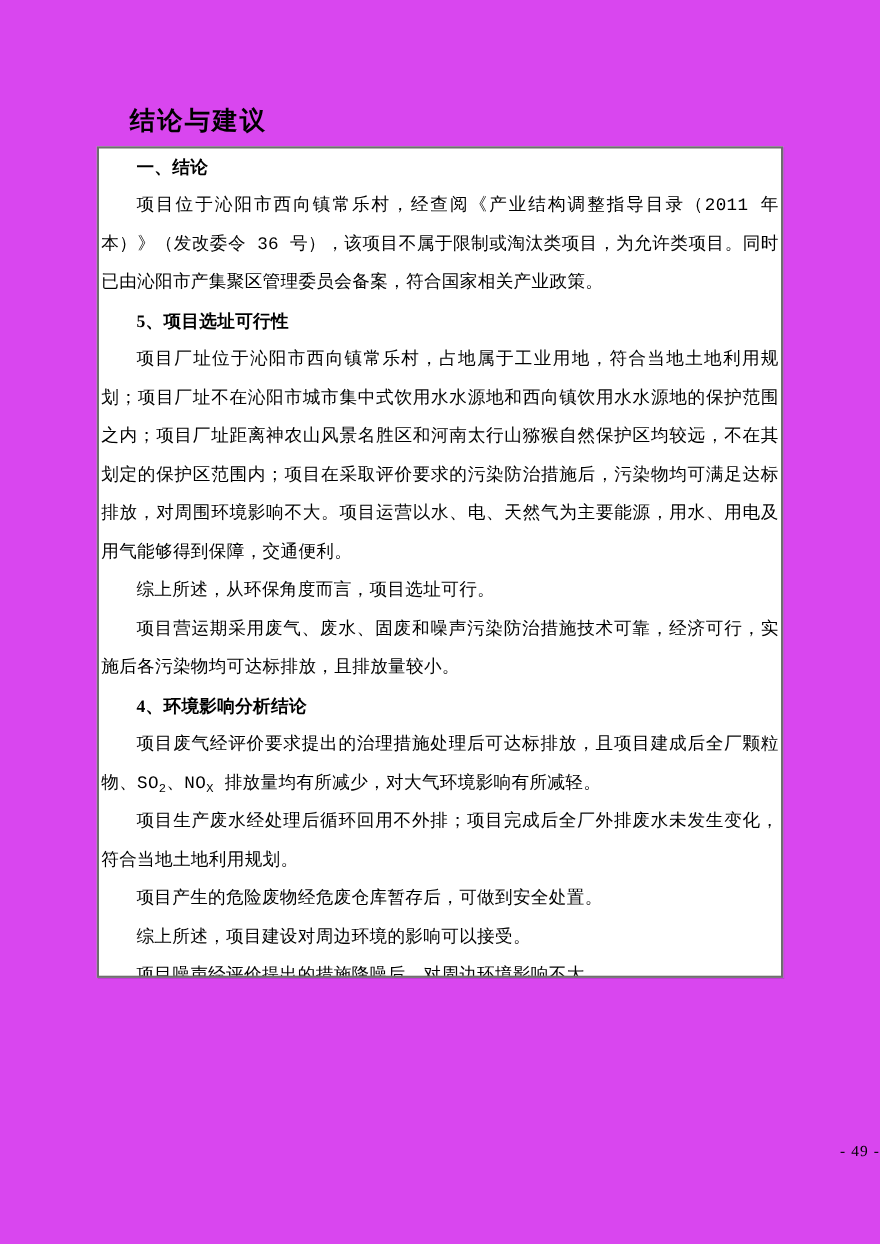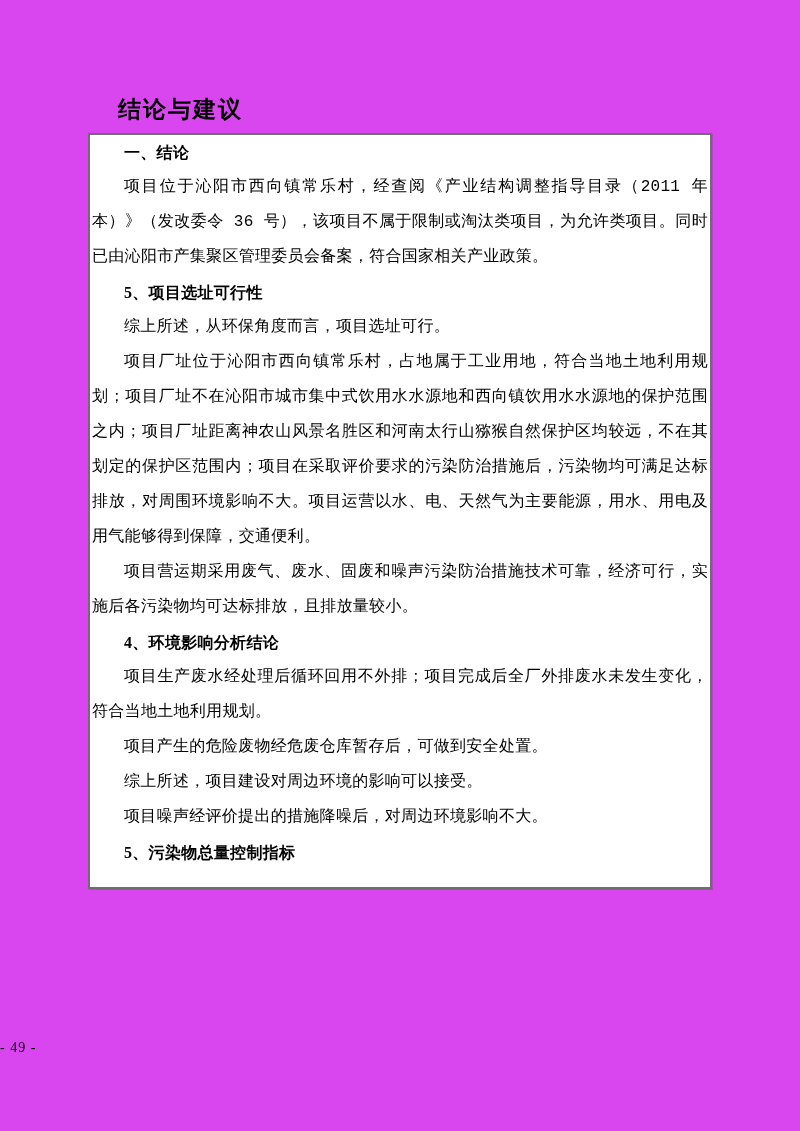--- a/index.html
+++ b/index.html
@@ -59,44 +59,45 @@
   }
   .para sub {
     font-size: 11px;
     line-height: 0;
   }
   .page-footer {
     position: absolute;
     left: 0;
     top: 1040px;
     width: 100%;
-    text-align: left;
+    text-align: right;
     font-size: 14px;
     letter-spacing: 1px;
   }
 </style>
 </head>
 <body>
 
 <div class="page">
 
   <h1 class="doc-title">结论与建议</h1>
 
   <div class="content-box">
 
     <div class="blk heading">一、结论</div>
     <p class="blk para">项目位于沁阳市西向镇常乐村，经查阅《产业结构调整指导目录（2011 年本）》（发改委令 36 号），该项目不属于限制或淘汰类项目，为允许类项目。同时已由沁阳市产集聚区管理委员会备案，符合国家相关产业政策。</p>
 
     <div class="blk heading">5、项目选址可行性</div>
+    <p class="blk para">项目厂址位于沁阳市西向镇常乐村，占地属于工业用地，符合当地土地利用规划；项目厂址不在沁阳市城市集中式饮用水水源地和西向镇饮用水水源地的保护范围之内；项目厂址距离神农山风景名胜区和河南太行山猕猴自然保护区均较远，不在其划定的保护区范围内；项目在采取评价要求的污染防治措施后，污染物均可满足达标排放，对周围环境影响不大。项目运营以水、电、天然气为主要能源，用水、用电及用气能够得到保障，交通便利。</p>
     <p class="blk para">综上所述，从环保角度而言，项目选址可行。</p>
-    <p class="blk para">项目厂址位于沁阳市西向镇常乐村，占地属于工业用地，符合当地土地利用规划；项目厂址不在沁阳市城市集中式饮用水水源地和西向镇饮用水水源地的保护范围之内；项目厂址距离神农山风景名胜区和河南太行山猕猴自然保护区均较远，不在其划定的保护区范围内；项目在采取评价要求的污染防治措施后，污染物均可满足达标排放，对周围环境影响不大。项目运营以水、电、天然气为主要能源，用水、用电及用气能够得到保障，交通便利。</p>
 
     <p class="blk para">项目营运期采用废气、废水、固废和噪声污染防治措施技术可靠，经济可行，实施后各污染物均可达标排放，且排放量较小。</p>
 
     <div class="blk heading">4、环境影响分析结论</div>
+    <p class="blk para"><span>项目废气经评价要求提出的治理措施处理后可达标排放，且项目建成后全厂颗粒物、SO</span><sub>2</sub><span>、NO</span><sub>X</sub><span> 排放量均有所减少，对大气环境影响有所减轻。</span></p>
     <p class="blk para">项目生产废水经处理后循环回用不外排；项目完成后全厂外排废水未发生变化，符合当地土地利用规划。</p>
     <p class="blk para">项目产生的危险废物经危废仓库暂存后，可做到安全处置。</p>
     <p class="blk para">综上所述，项目建设对周边环境的影响可以接受。</p>
     <p class="blk para">项目噪声经评价提出的措施降噪后，对周边环境影响不大。</p>
 
     <div class="blk heading">5、污染物总量控制指标</div>
 
   </div>
 
   <div class="page-footer">- 49 -</div>

